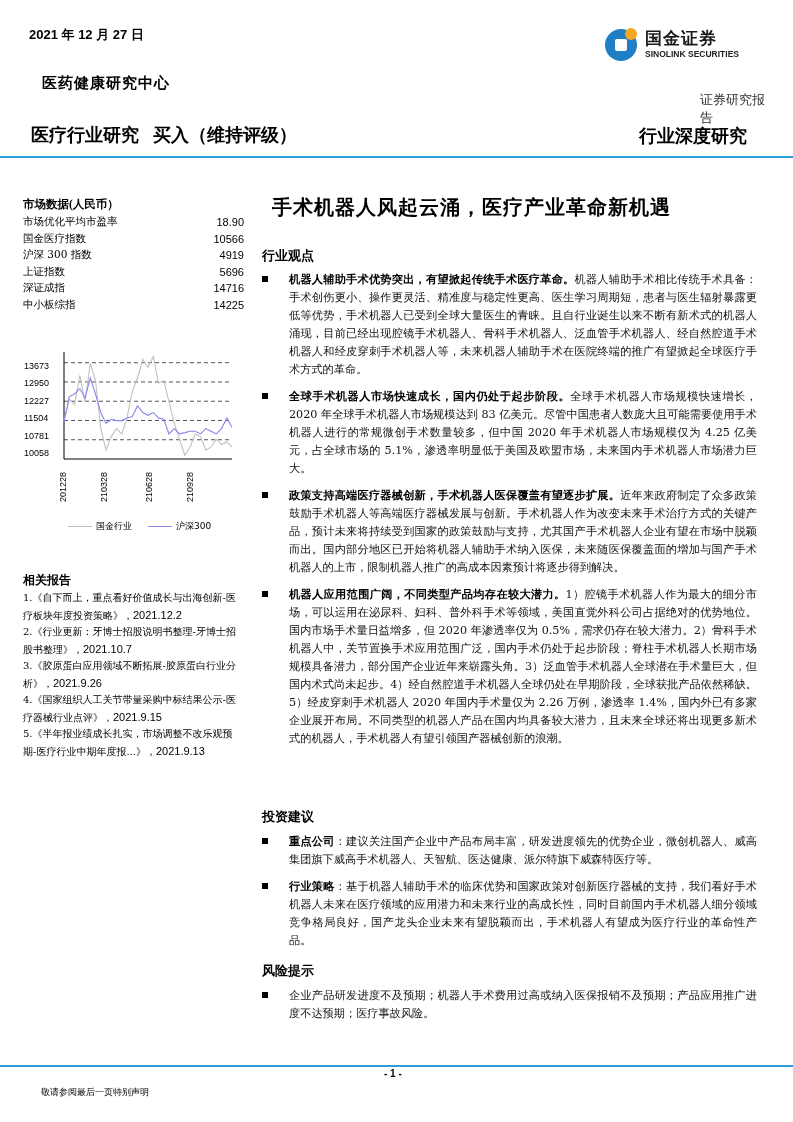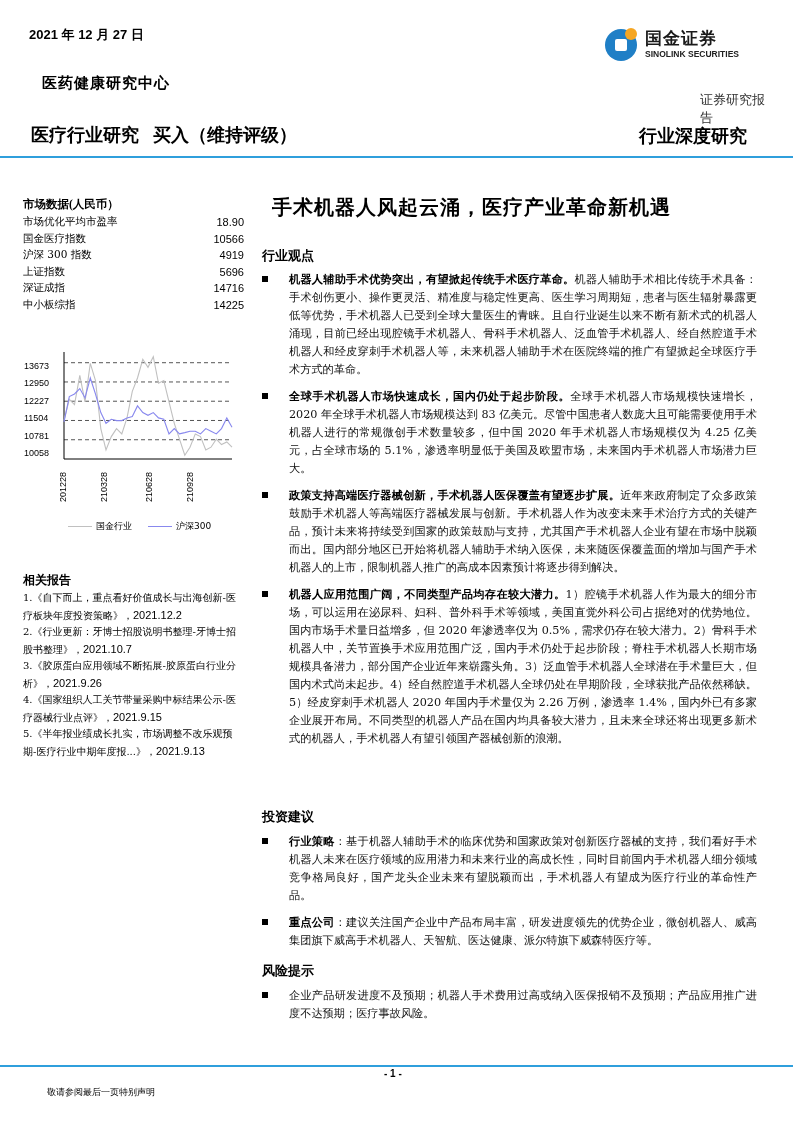--- a/index.html
+++ b/index.html
@@ -46,21 +46,21 @@
   
   .main-title { left: 272px; top: 194px; font-family: "DejaVu Serif", serif; font-weight: bold; font-size: 20px; letter-spacing: 1px; }
   .section-h { font-family: "DejaVu Serif", serif; font-weight: bold; font-size: 13px; }
   .bullets { left: 262px; width: 495px; }
   .bullet { position: relative; padding-left: 27px; font-family: "DejaVu Serif", serif; font-size: 11.2px; line-height: 18px; color: #111; text-align: justify; margin-bottom: 8px; }
   .bullet::before { content: ""; position: absolute; left: 0; top: 6px; width: 6px; height: 6px; background: #000; }
   .bullet b { font-weight: bold; color: #000; }
 
   .hr-bottom { left: 0; top: 1065px; width: 793px; height: 2px; background: #2f9fdc; }
   .pageno { left: 384px; top: 1068px; font-family: "Liberation Sans", sans-serif; font-weight: bold; font-size: 10px; }
-  .disclaimer { left: 41px; top: 1086px; font-family: "DejaVu Serif", serif; font-size: 9px; margin-left: 6px; }
+  .disclaimer { left: 41px; top: 1086px; font-family: "DejaVu Serif", serif; font-size: 9px; }
 </style>
 </head>
 <body>
 
 <div class="abs date">2021 年 12 月 27 日</div>
 <div class="abs center">医药健康研究中心</div>
 <div class="abs industry">
   <span>医疗行业研究</span><span class="rating">买入（维持评级）</span>
 </div>
 <div class="abs doctype">行业深度研究</div>
@@ -150,22 +150,22 @@
 <div class="abs section-h" style="left:262px; top:247px">行业观点</div>
 <div class="abs bullets" style="top:270px">
   <div class="bullet"><b>机器人辅助手术优势突出，有望掀起传统手术医疗革命。</b><span>机器人辅助手术相比传统手术具备：手术创伤更小、操作更灵活、精准度与稳定性更高、医生学习周期短，患者与医生辐射暴露更低等优势，手术机器人已受到全球大量医生的青睐。且自行业诞生以来不断有新术式的机器人涌现，目前已经出现腔镜手术机器人、骨科手术机器人、泛血管手术机器人、经自然腔道手术机器人和经皮穿刺手术机器人等，未来机器人辅助手术在医院终端的推广有望掀起全球医疗手术方式的革命。</span></div>
   <div class="bullet"><b>全球手术机器人市场快速成长，国内仍处于起步阶段。</b><span>全球手术机器人市场规模快速增长，2020 年全球手术机器人市场规模达到 83 亿美元。尽管中国患者人数庞大且可能需要使用手术机器人进行的常规微创手术数量较多，但中国 2020 年手术机器人市场规模仅为 4.25 亿美元，占全球市场的 5.1%，渗透率明显低于美国及欧盟市场，未来国内手术机器人市场潜力巨大。</span></div>
   <div class="bullet"><b>政策支持高端医疗器械创新，手术机器人医保覆盖有望逐步扩展。</b><span>近年来政府制定了众多政策鼓励手术机器人等高端医疗器械发展与创新。手术机器人作为改变未来手术治疗方式的关键产品，预计未来将持续受到国家的政策鼓励与支持，尤其国产手术机器人企业有望在市场中脱颖而出。国内部分地区已开始将机器人辅助手术纳入医保，未来随医保覆盖面的增加与国产手术机器人的上市，限制机器人推广的高成本因素预计将逐步得到解决。</span></div>
   <div class="bullet"><b>机器人应用范围广阔，不同类型产品均存在较大潜力。</b><span>1）腔镜手术机器人作为最大的细分市场，可以运用在泌尿科、妇科、普外科手术等领域，美国直觉外科公司占据绝对的优势地位。国内市场手术量日益增多，但 2020 年渗透率仅为 0.5%，需求仍存在较大潜力。2）骨科手术机器人中，关节置换手术应用范围广泛，国内手术仍处于起步阶段；脊柱手术机器人长期市场规模具备潜力，部分国产企业近年来崭露头角。3）泛血管手术机器人全球潜在手术量巨大，但国内术式尚未起步。4）经自然腔道手术机器人全球仍处在早期阶段，全球获批产品依然稀缺。5）经皮穿刺手术机器人 2020 年国内手术量仅为 2.26 万例，渗透率 1.4%，国内外已有多家企业展开布局。不同类型的机器人产品在国内均具备较大潜力，且未来全球还将出现更多新术式的机器人，手术机器人有望引领国产器械创新的浪潮。</span></div>
 </div>
 
 <div class="abs section-h" style="left:262px; top:808px">投资建议</div>
 <div class="abs bullets" style="top:832px">
+  <div class="bullet"><b>重点公司</b><span>：建议关注国产企业中产品布局丰富，研发进度领先的优势企业，微创机器人、威高集团旗下威高手术机器人、天智航、医达健康、派尔特旗下威森特医疗等。</span></div>
   <div class="bullet"><b>行业策略</b><span>：基于机器人辅助手术的临床优势和国家政策对创新医疗器械的支持，我们看好手术机器人未来在医疗领域的应用潜力和未来行业的高成长性，同时目前国内手术机器人细分领域竞争格局良好，国产龙头企业未来有望脱颖而出，手术机器人有望成为医疗行业的革命性产品。</span></div>
-  <div class="bullet"><b>重点公司</b><span>：建议关注国产企业中产品布局丰富，研发进度领先的优势企业，微创机器人、威高集团旗下威高手术机器人、天智航、医达健康、派尔特旗下威森特医疗等。</span></div>
 </div>
 
 <div class="abs section-h" style="left:262px; top:962px">风险提示</div>
 <div class="abs bullets" style="top:986px">
   <div class="bullet"><b></b><span>企业产品研发进度不及预期；机器人手术费用过高或纳入医保报销不及预期；产品应用推广进度不达预期；医疗事故风险。</span></div>
 </div>
 
 <div class="abs hr-bottom"></div>
 <div class="abs pageno">- 1 -</div>
 <div class="abs disclaimer">敬请参阅最后一页特别声明</div>

